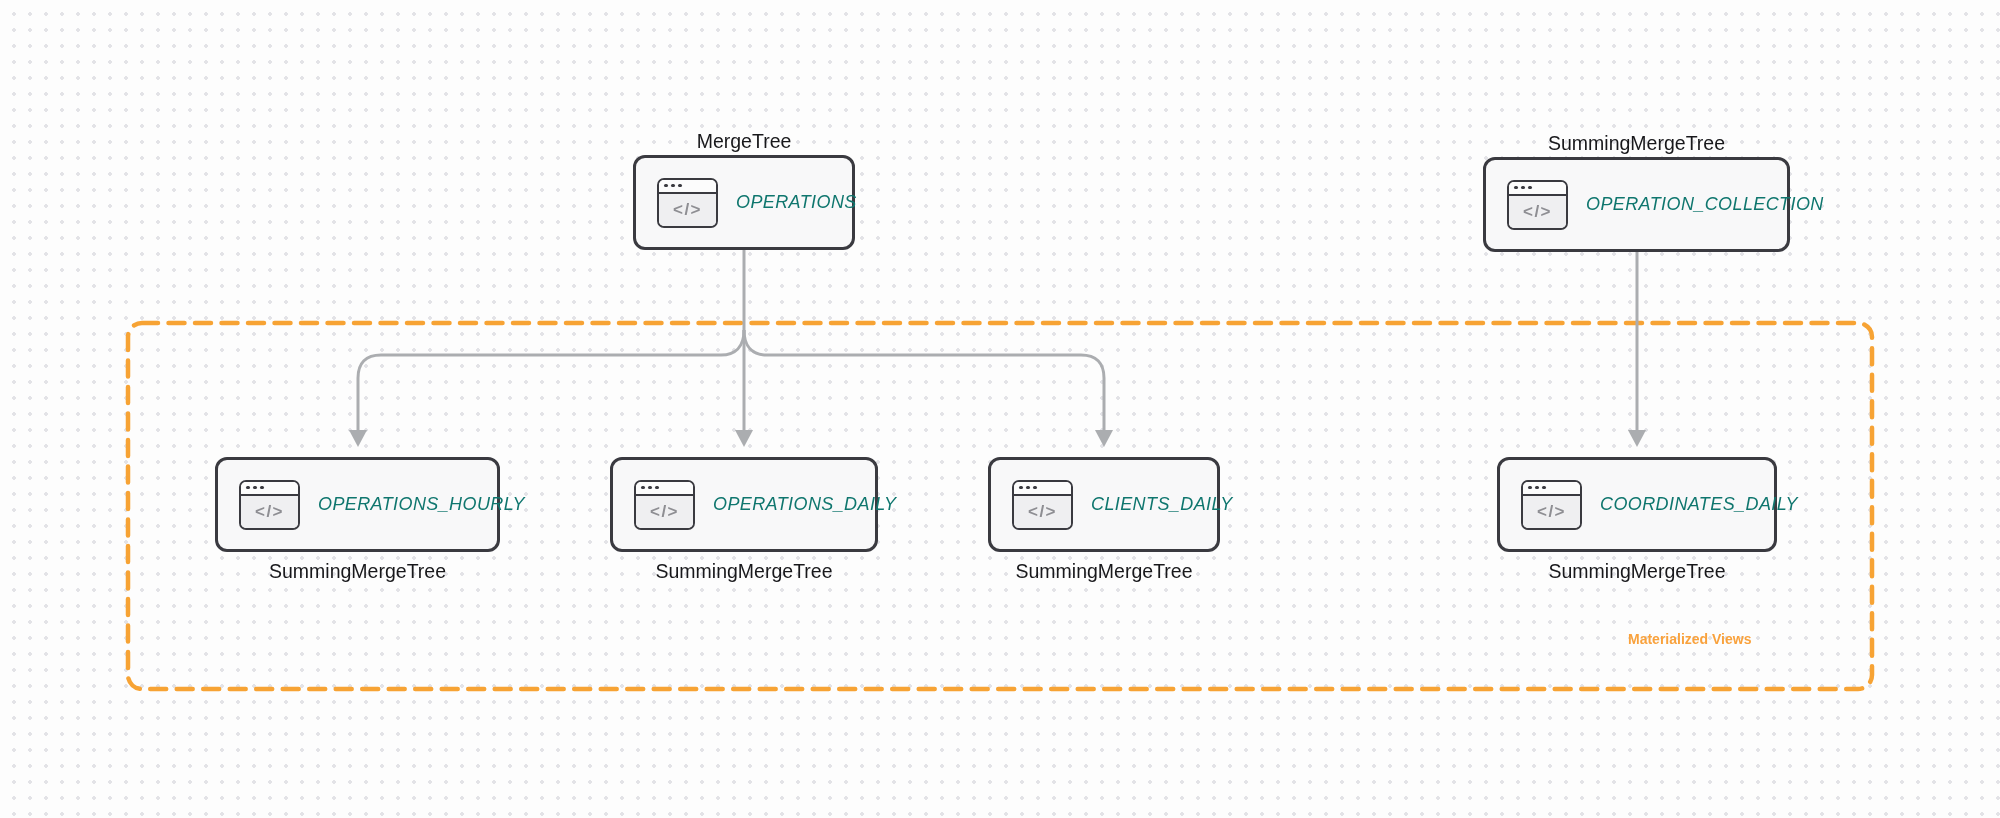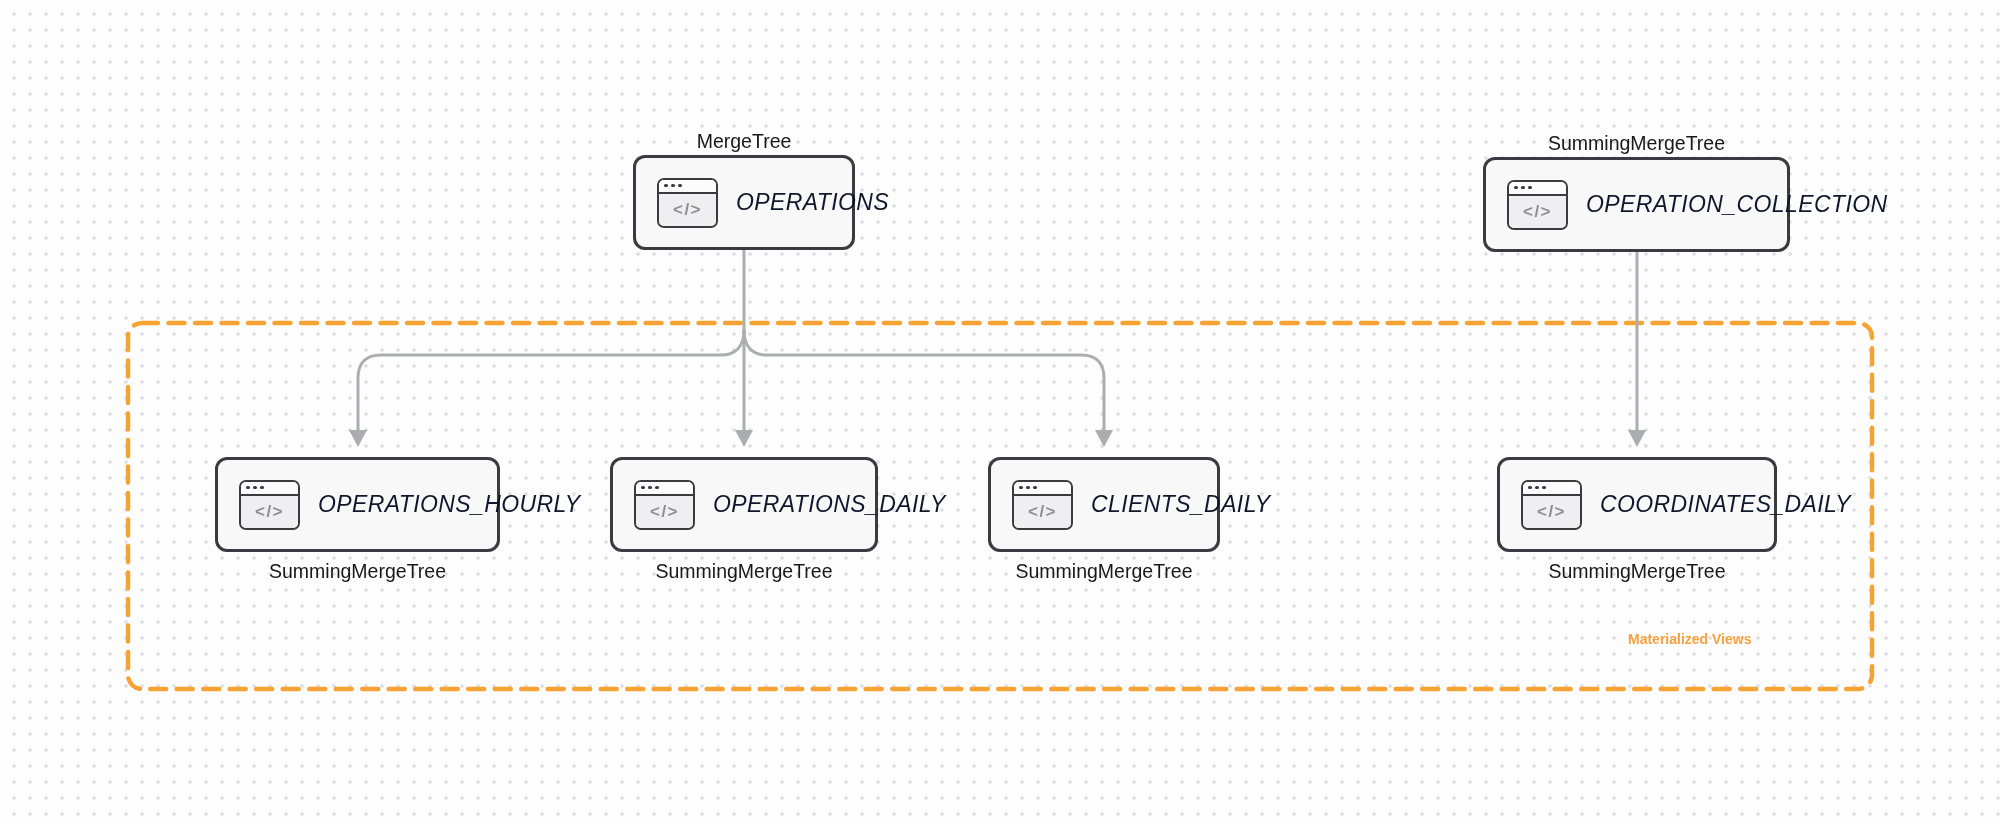--- a/index.html
+++ b/index.html
@@ -27,22 +27,22 @@
   .win-top{
     height:12px;flex:0 0 auto;border-bottom:2.5px solid #3A3A40;
     display:flex;align-items:center;gap:3.5px;padding-left:5px;background:#FCFCFC;
   }
   .win-dot{width:3.5px;height:3.5px;border-radius:50%;background:#3A3A40;display:block;}
   .win-body{
     flex:1;display:flex;align-items:center;justify-content:center;
     background:#EFEFF1;color:#8E8E93;font-weight:700;font-size:17px;letter-spacing:1.5px;
   }
   .table-name{
-    font-style:italic;font-weight:500;font-size:23px;letter-spacing:0.4px;
-    color:#0f172a;white-space:nowrap;
+    font-style:italic;font-weight:500;font-size:18px;letter-spacing:0.4px;
+    color:#0f766e;white-space:nowrap;
   }
   .engine-label{
     position:absolute;left:50%;transform:translateX(-50%);
     white-space:nowrap;text-align:center;
     font-size:19.5px;font-weight:500;color:#18181B;line-height:24px;
   }
   .engine-label.above{top:-34px;margin-top:8px;}
   .engine-label.below{top:calc(100% + 7px);}
 
   .group-label{

